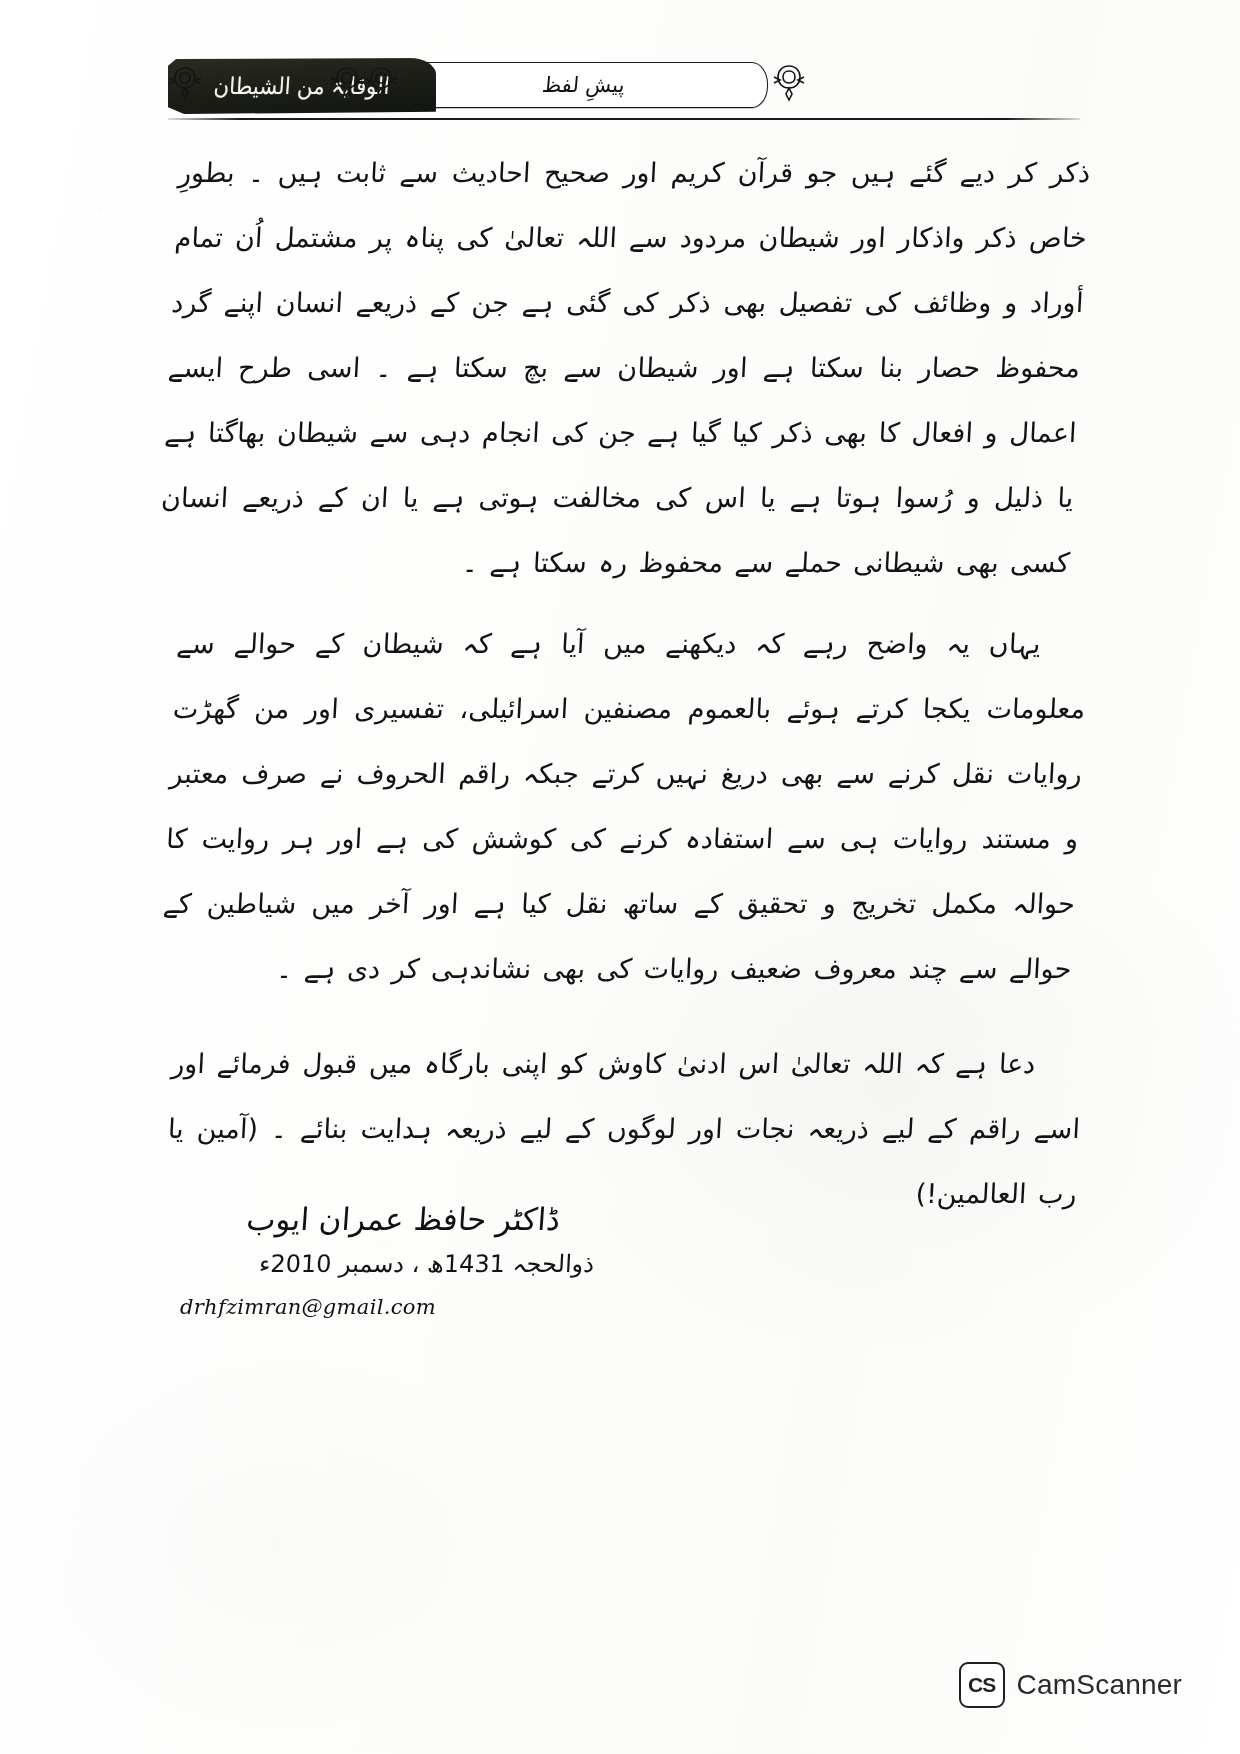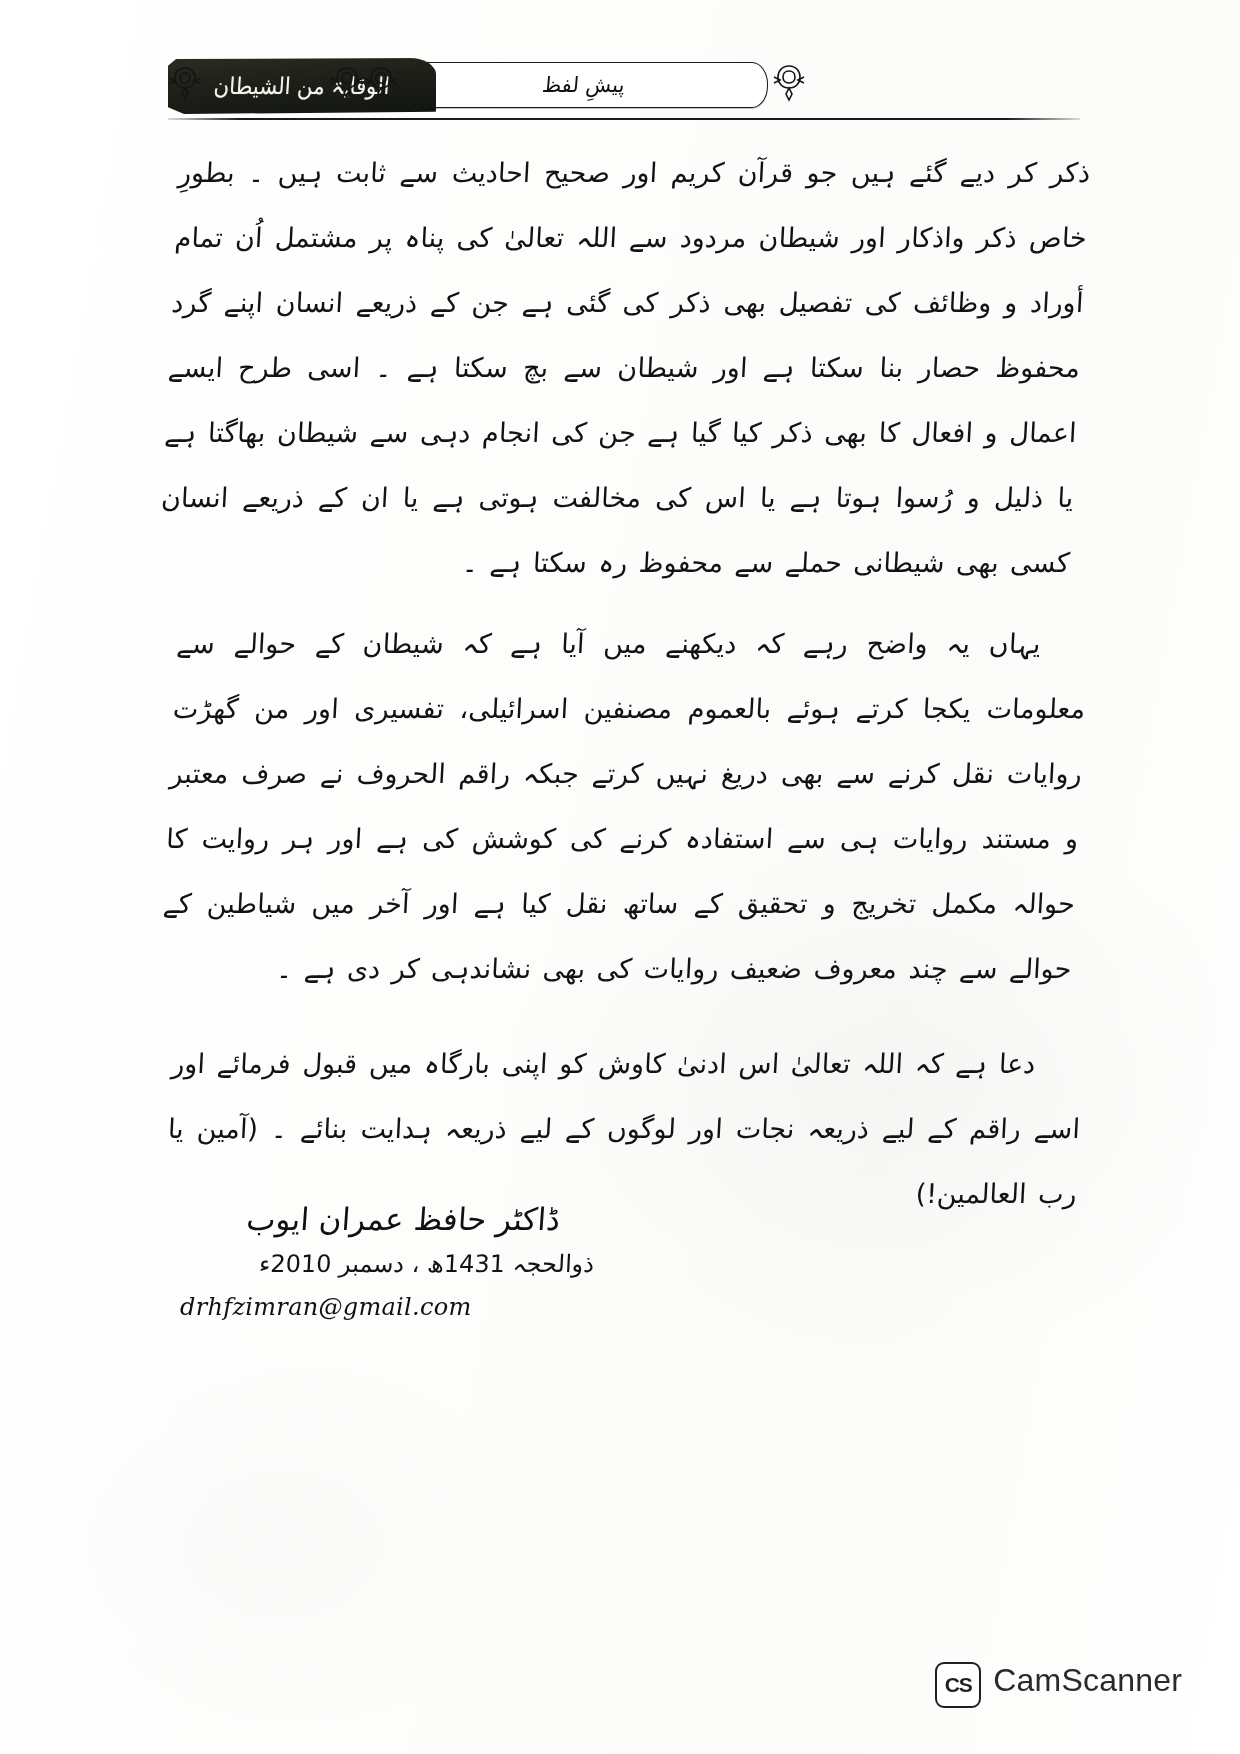--- a/index.html
+++ b/index.html
@@ -176,34 +176,34 @@
     white-space: nowrap;
   }
   .sig-contact {
     direction: ltr;
     text-align: left;
     margin-top: 2px;
   }
   .sig-email, .sig-web {
     font-family: "DejaVu Serif", serif;
     font-style: italic;
-    font-size: 24px;
+    font-size: 21px;
     line-height: 38px;
     color: #101010;
     letter-spacing: .3px;
     white-space: nowrap;
   }
 
   
   .camscanner {
     position: absolute;
     right: 58px;
     bottom: 46px;
     display: flex;
-    align-items: flex-start;
+    align-items: center;
     gap: 12px;
   }
   .cs-badge {
     width: 42px;
     height: 42px;
     border-radius: 9px;
     background: #ffffff;
     border: 2.4px solid #1f1f1f;
     display: flex;
     align-items: center;
@@ -211,21 +211,21 @@
   }
   .cs-badge span {
     font-family: "Liberation Sans", sans-serif;
     font-weight: 700;
     font-size: 21px;
     color: #1f1f1f;
     letter-spacing: -1px;
   }
   .cs-word {
     font-family: "Liberation Sans", sans-serif;
-    font-size: 32px;
+    font-size: 28px;
     color: #2a2a2a;
     letter-spacing: .2px;
   }
 </style>
 </head>
 <body>
 
 <div class="page">
 
   <div class="scan-noise"></div>

